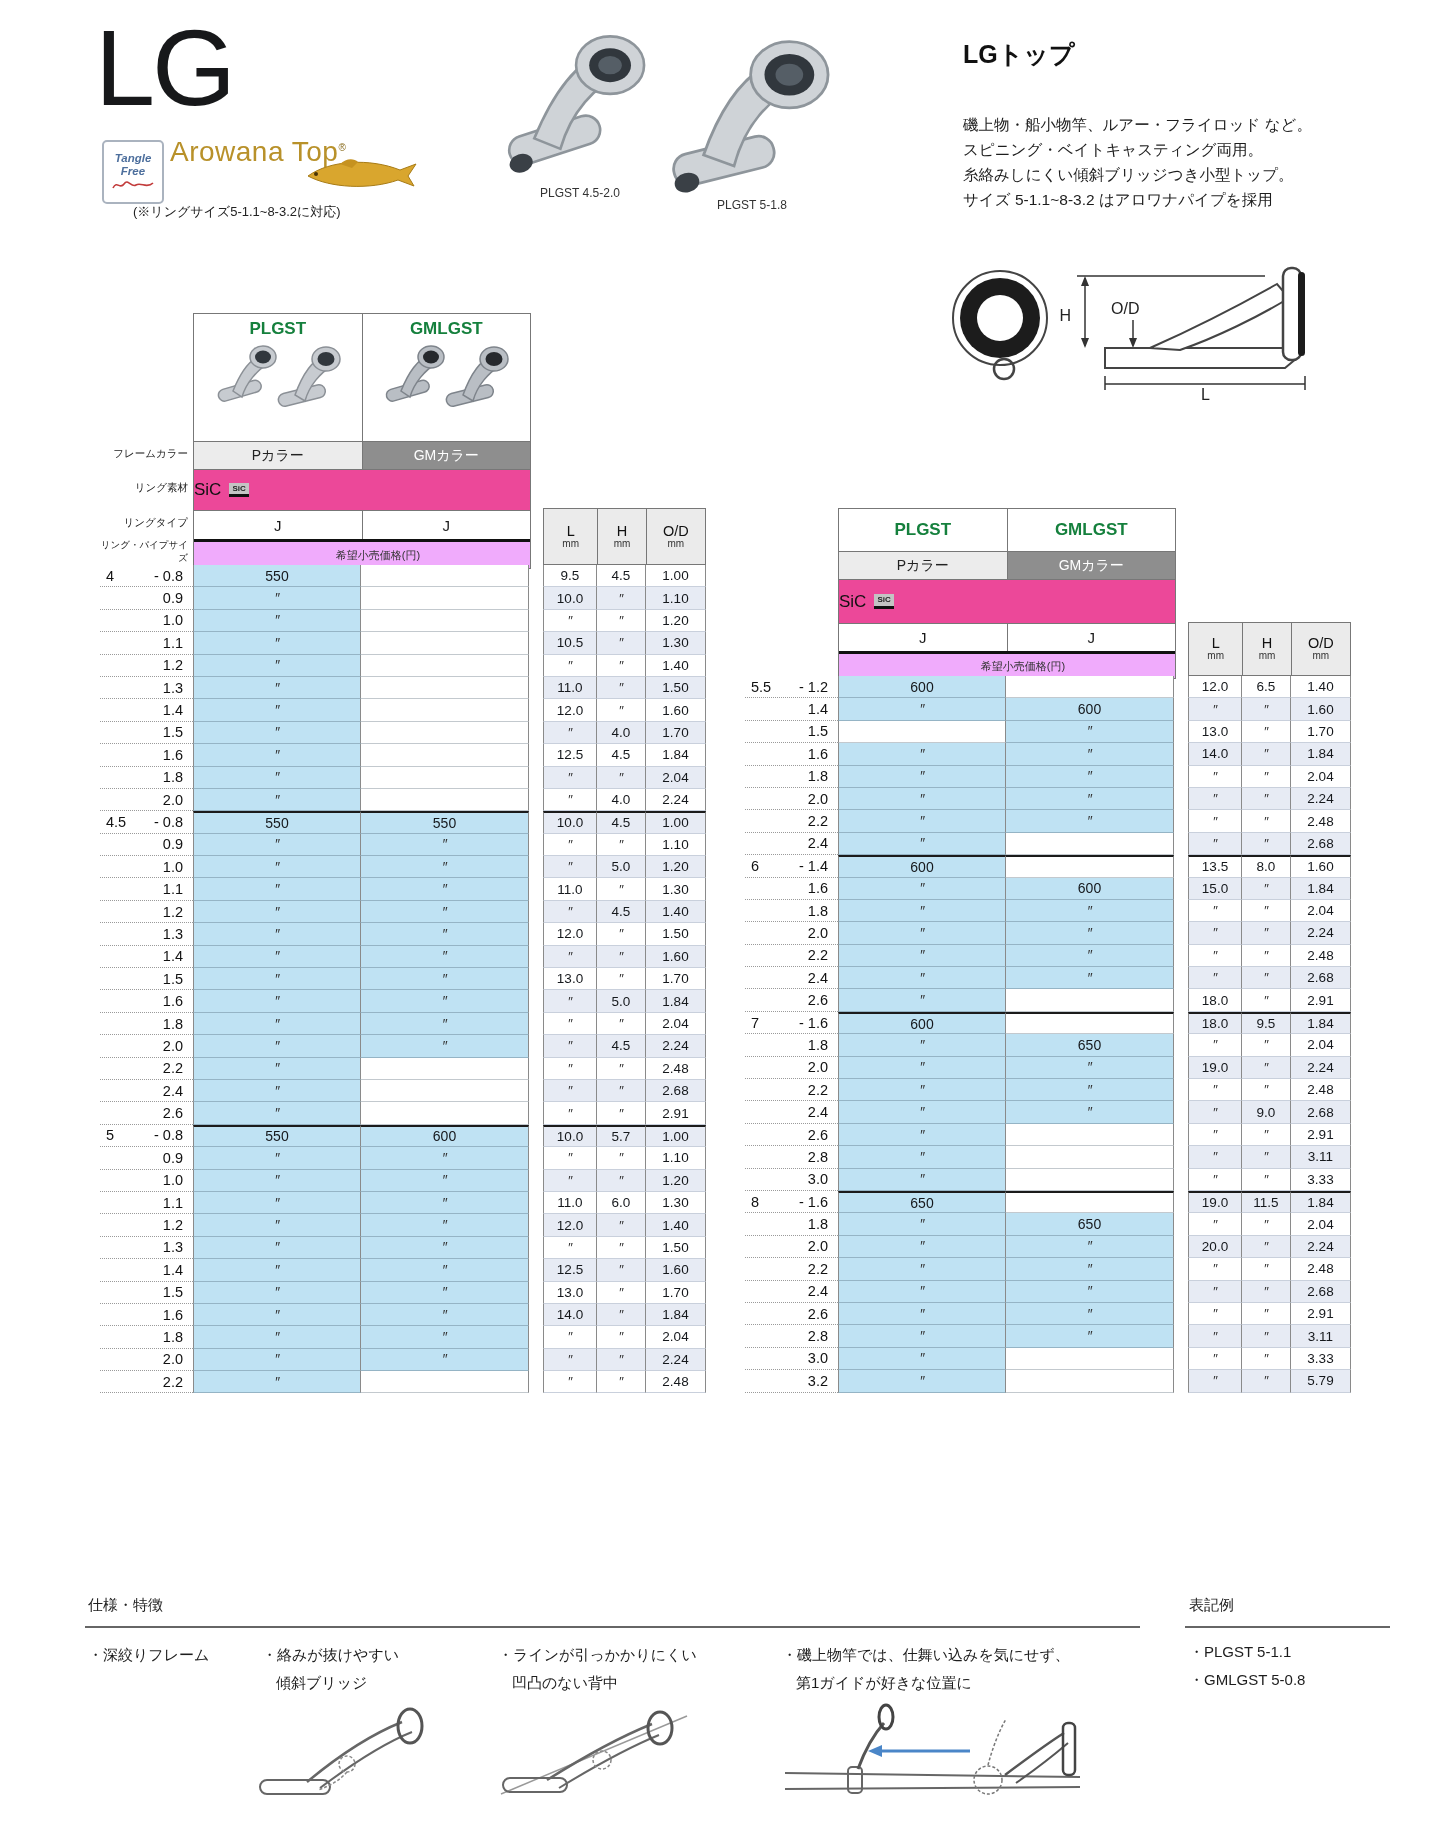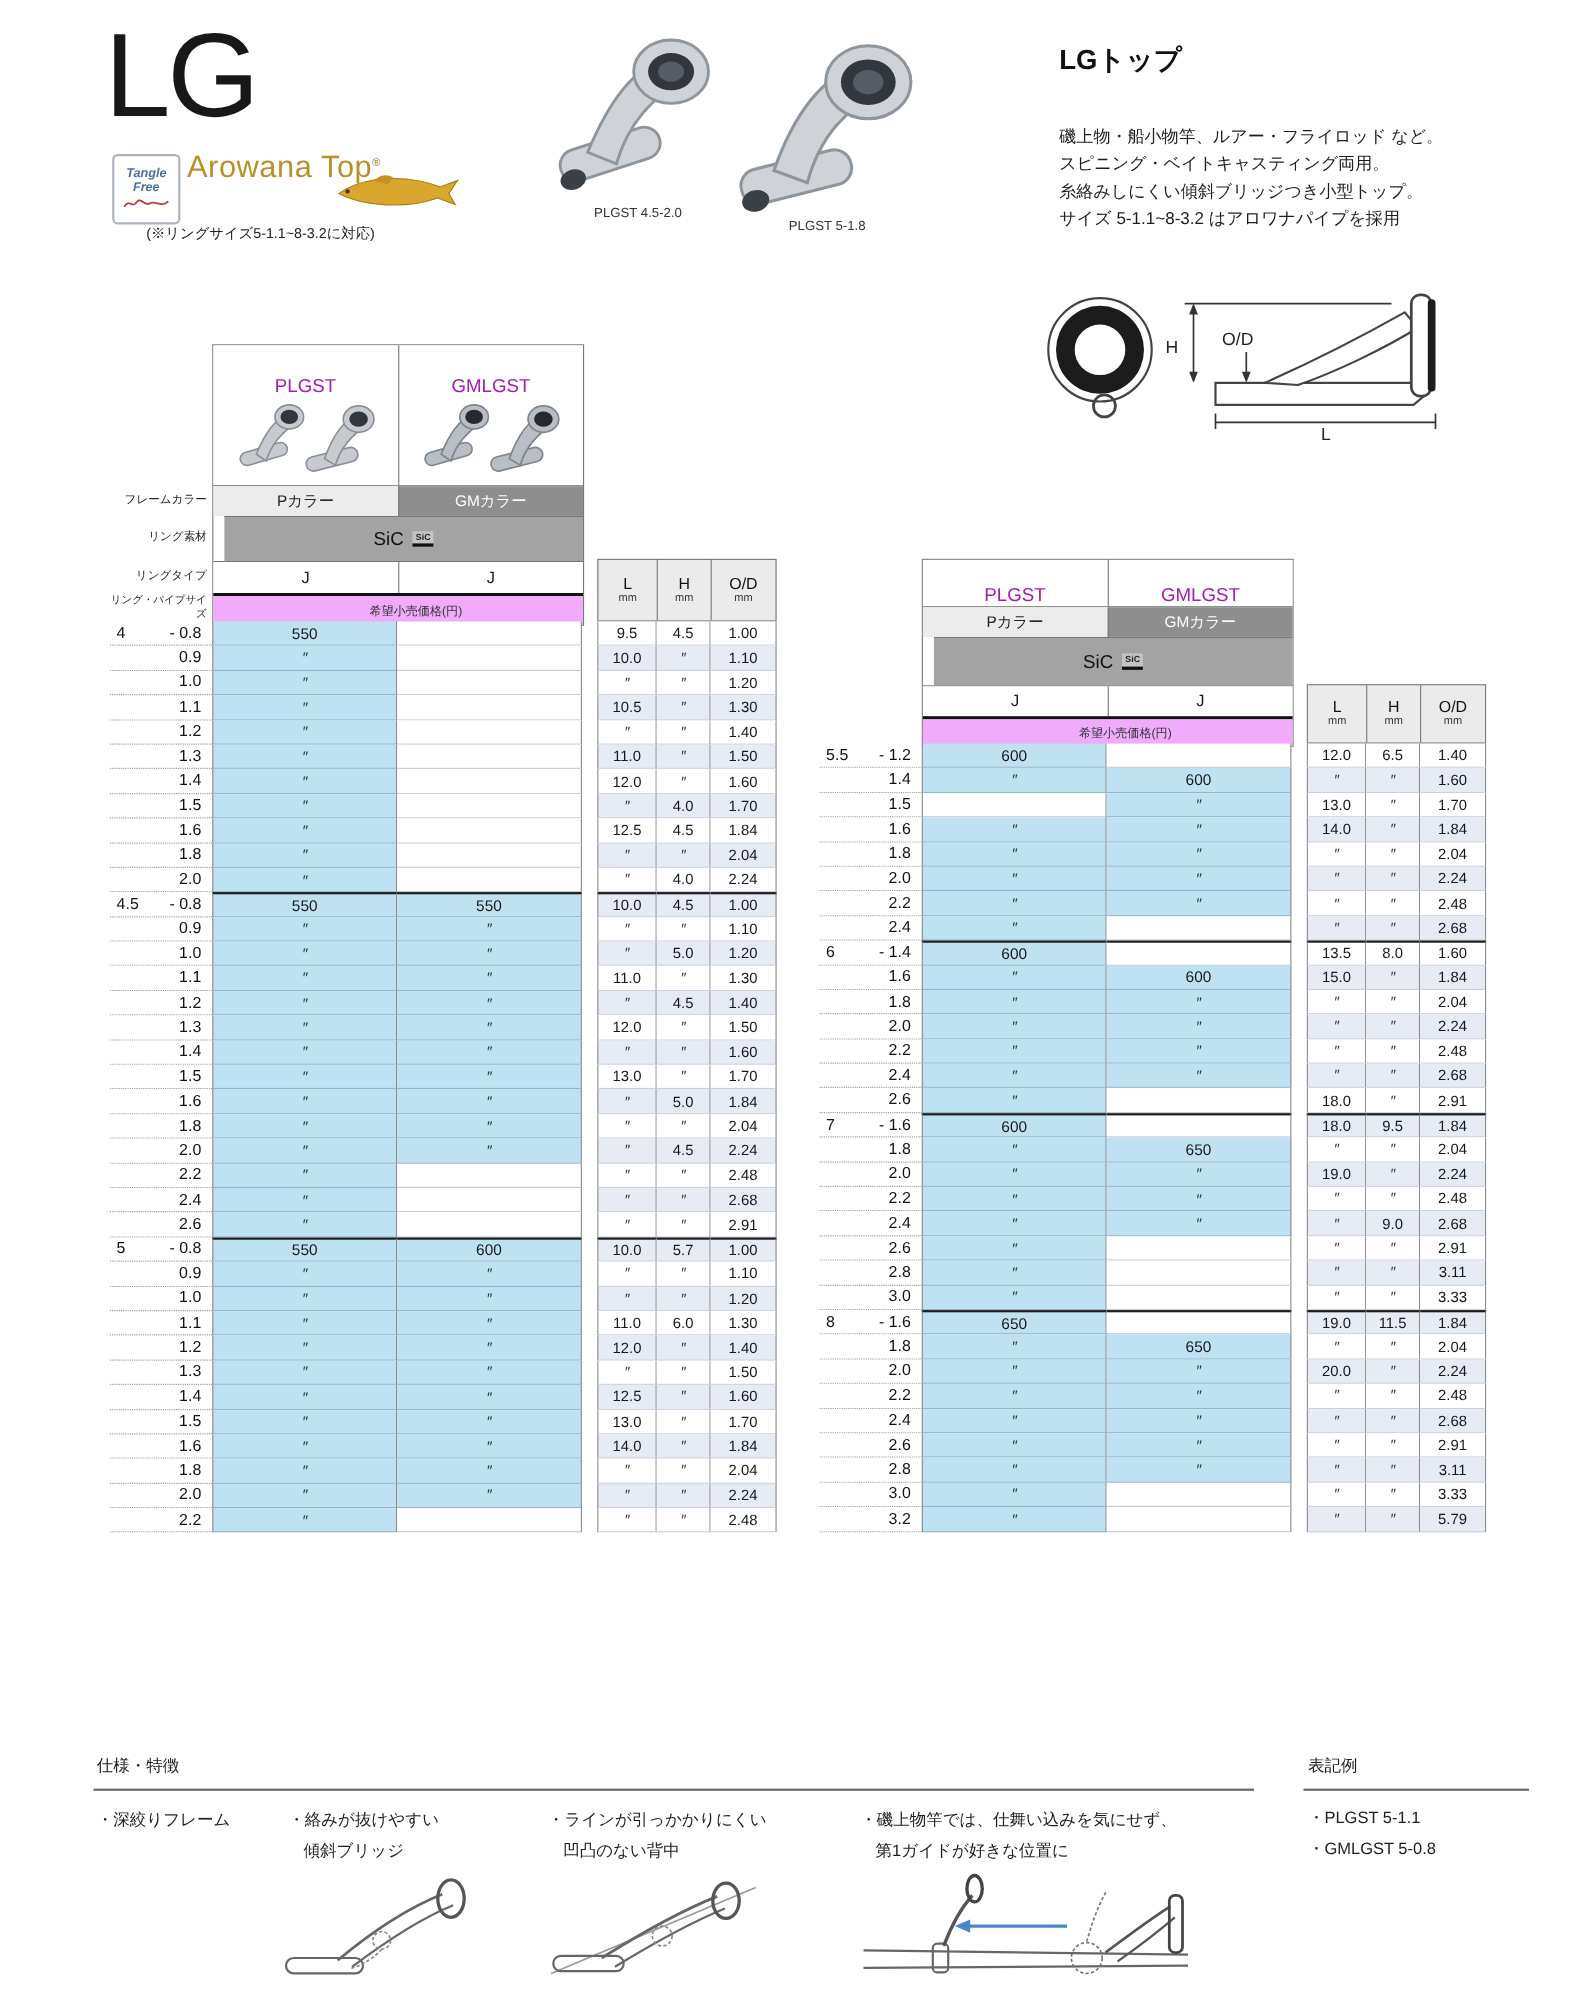--- a/index.html
+++ b/index.html
@@ -24,25 +24,25 @@
   .desc-lines{position:absolute;left:963px;top:76px;font-size:15.5px;line-height:25px;color:#1d1d1d;margin-top:36px;}
 
   
   .tblock{position:absolute;width:606px;}
   .glabel{position:absolute;left:0;width:88px;text-align:right;font-size:10.5px;color:#222;}
   .mainhead{position:absolute;left:93px;top:0;width:336px;border:1px solid #777;background:#fff;}
   .hr{display:flex;}
   .hr .hcell{flex:1;display:flex;align-items:center;justify-content:center;box-sizing:border-box;}
   .hr .hcell + .hcell{border-left:1px solid #777;}
   .hr.photos .hcell{flex-direction:column;justify-content:flex-start;padding-top:5px;background:#fff;}
-  .htitle{font-size:17px;font-weight:normal;color:#a21caf;margin-top:22px;}
+  .htitle{font-size:17px;font-weight:bold;color:#15803d;}
   .hr.framec{height:27px;font-size:14px;border-top:1px solid #777;}
   .pcell{background:#ececec;color:#222;}
   .gmcell{background:#8e8e8e;color:#fff;}
-  .hr.sicrow{border-top:1px solid #777;background:#a3a3a3;display:flex;align-items:center;justify-content:center;font-size:17px;color:#111;margin-left:10px;}
+  .hr.sicrow{border-top:1px solid #777;background:#ec4899;display:flex;align-items:center;font-size:17px;color:#111;}
   .sic-badge{display:inline-block;margin-left:8px;background:#c4c4c4;border-bottom:3px solid #111;
              font-size:8px;font-weight:bold;color:#222;padding:1px 3px;line-height:1.2;}
   .hr.typerow{border-top:1px solid #777;border-bottom:3px solid #111;font-size:15px;}
   .hr.typerow .hcell{background:#fff;}
   .hr.pricerow{background:#f0abfc;font-size:11px;color:#333;display:flex;align-items:center;justify-content:center;padding-left:32px;}
   .minihead{position:absolute;display:flex;border:1px solid #777;background:#ebebeb;box-sizing:border-box;}
   .mh{display:flex;flex-direction:column;align-items:center;justify-content:center;line-height:1.05;box-sizing:border-box;}
   .mh + .mh{border-left:1px solid #777;}
   .mh .dletter{font-size:14.5px;color:#111;}
   .mh .unit{font-size:10px;color:#333;}

